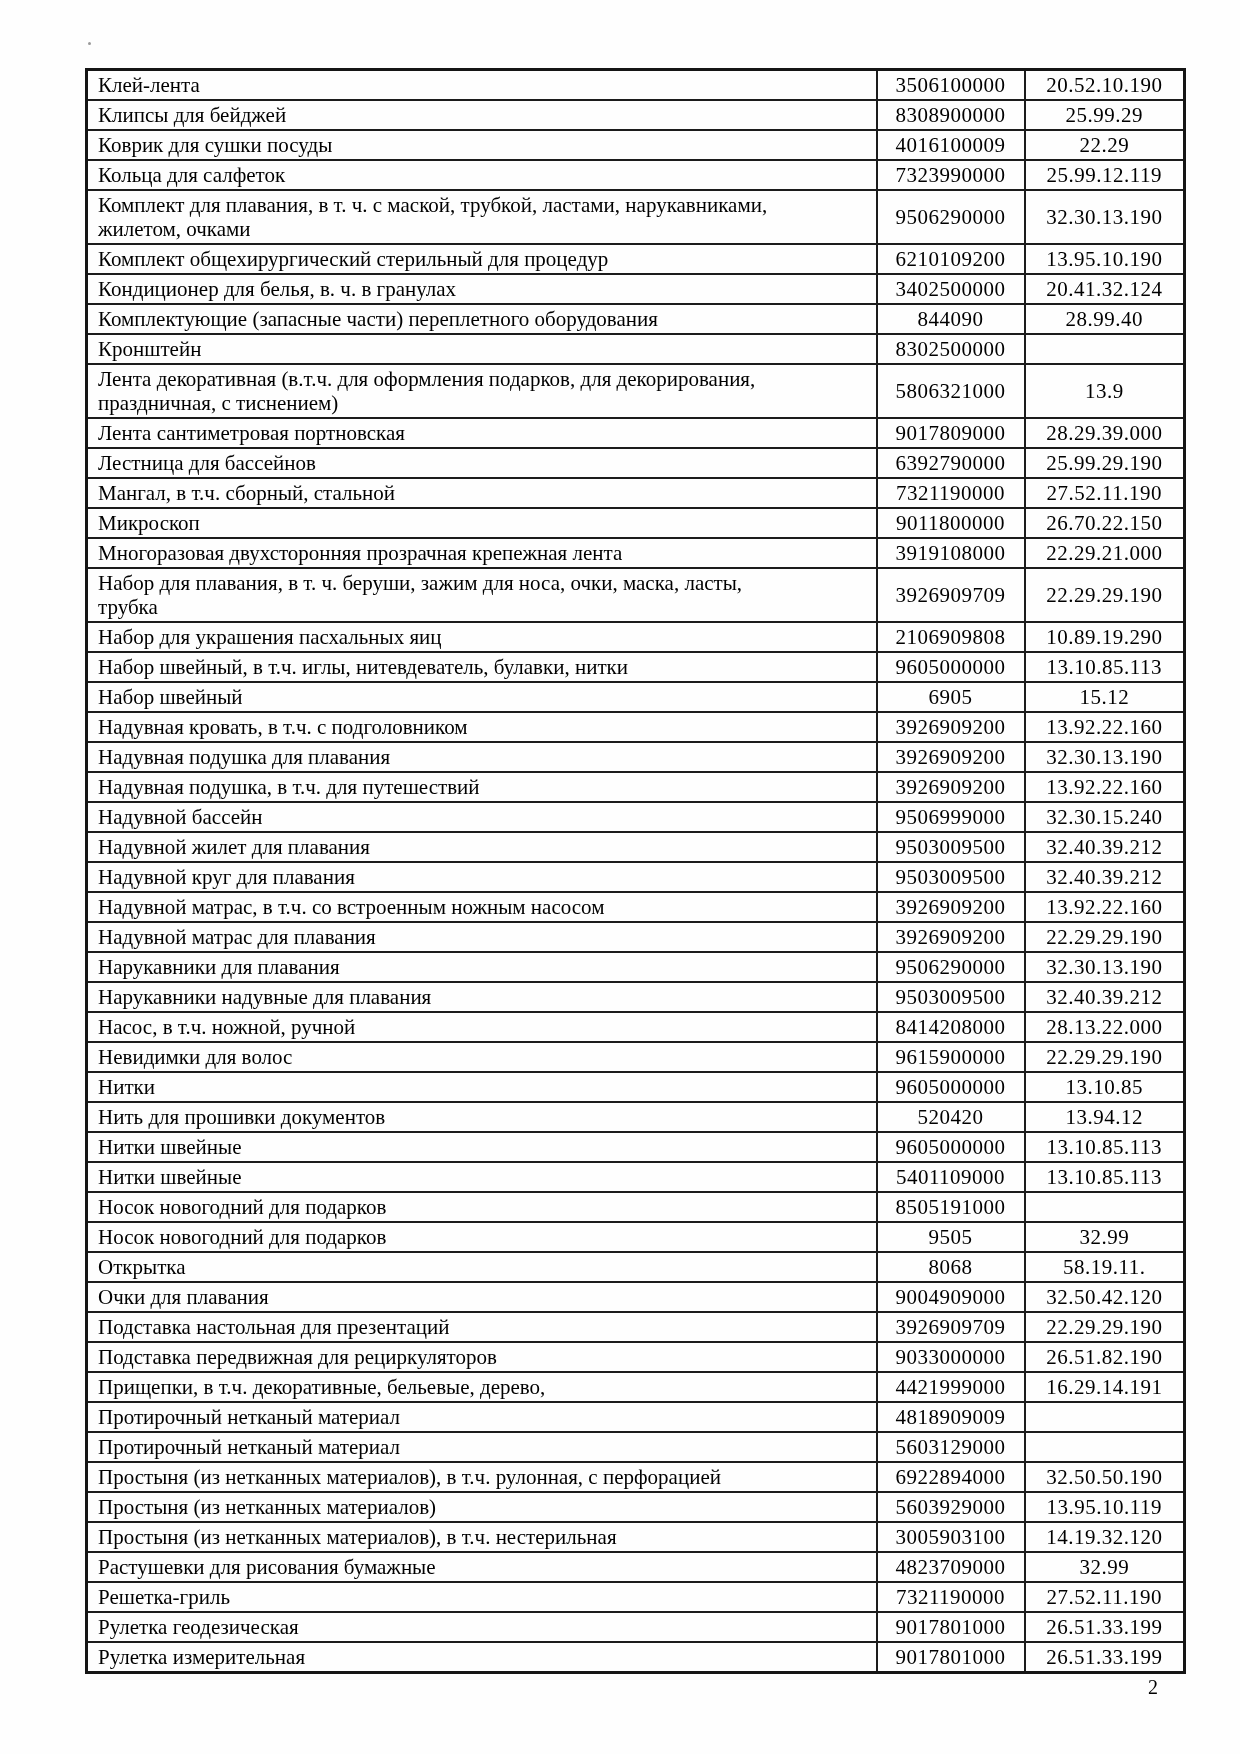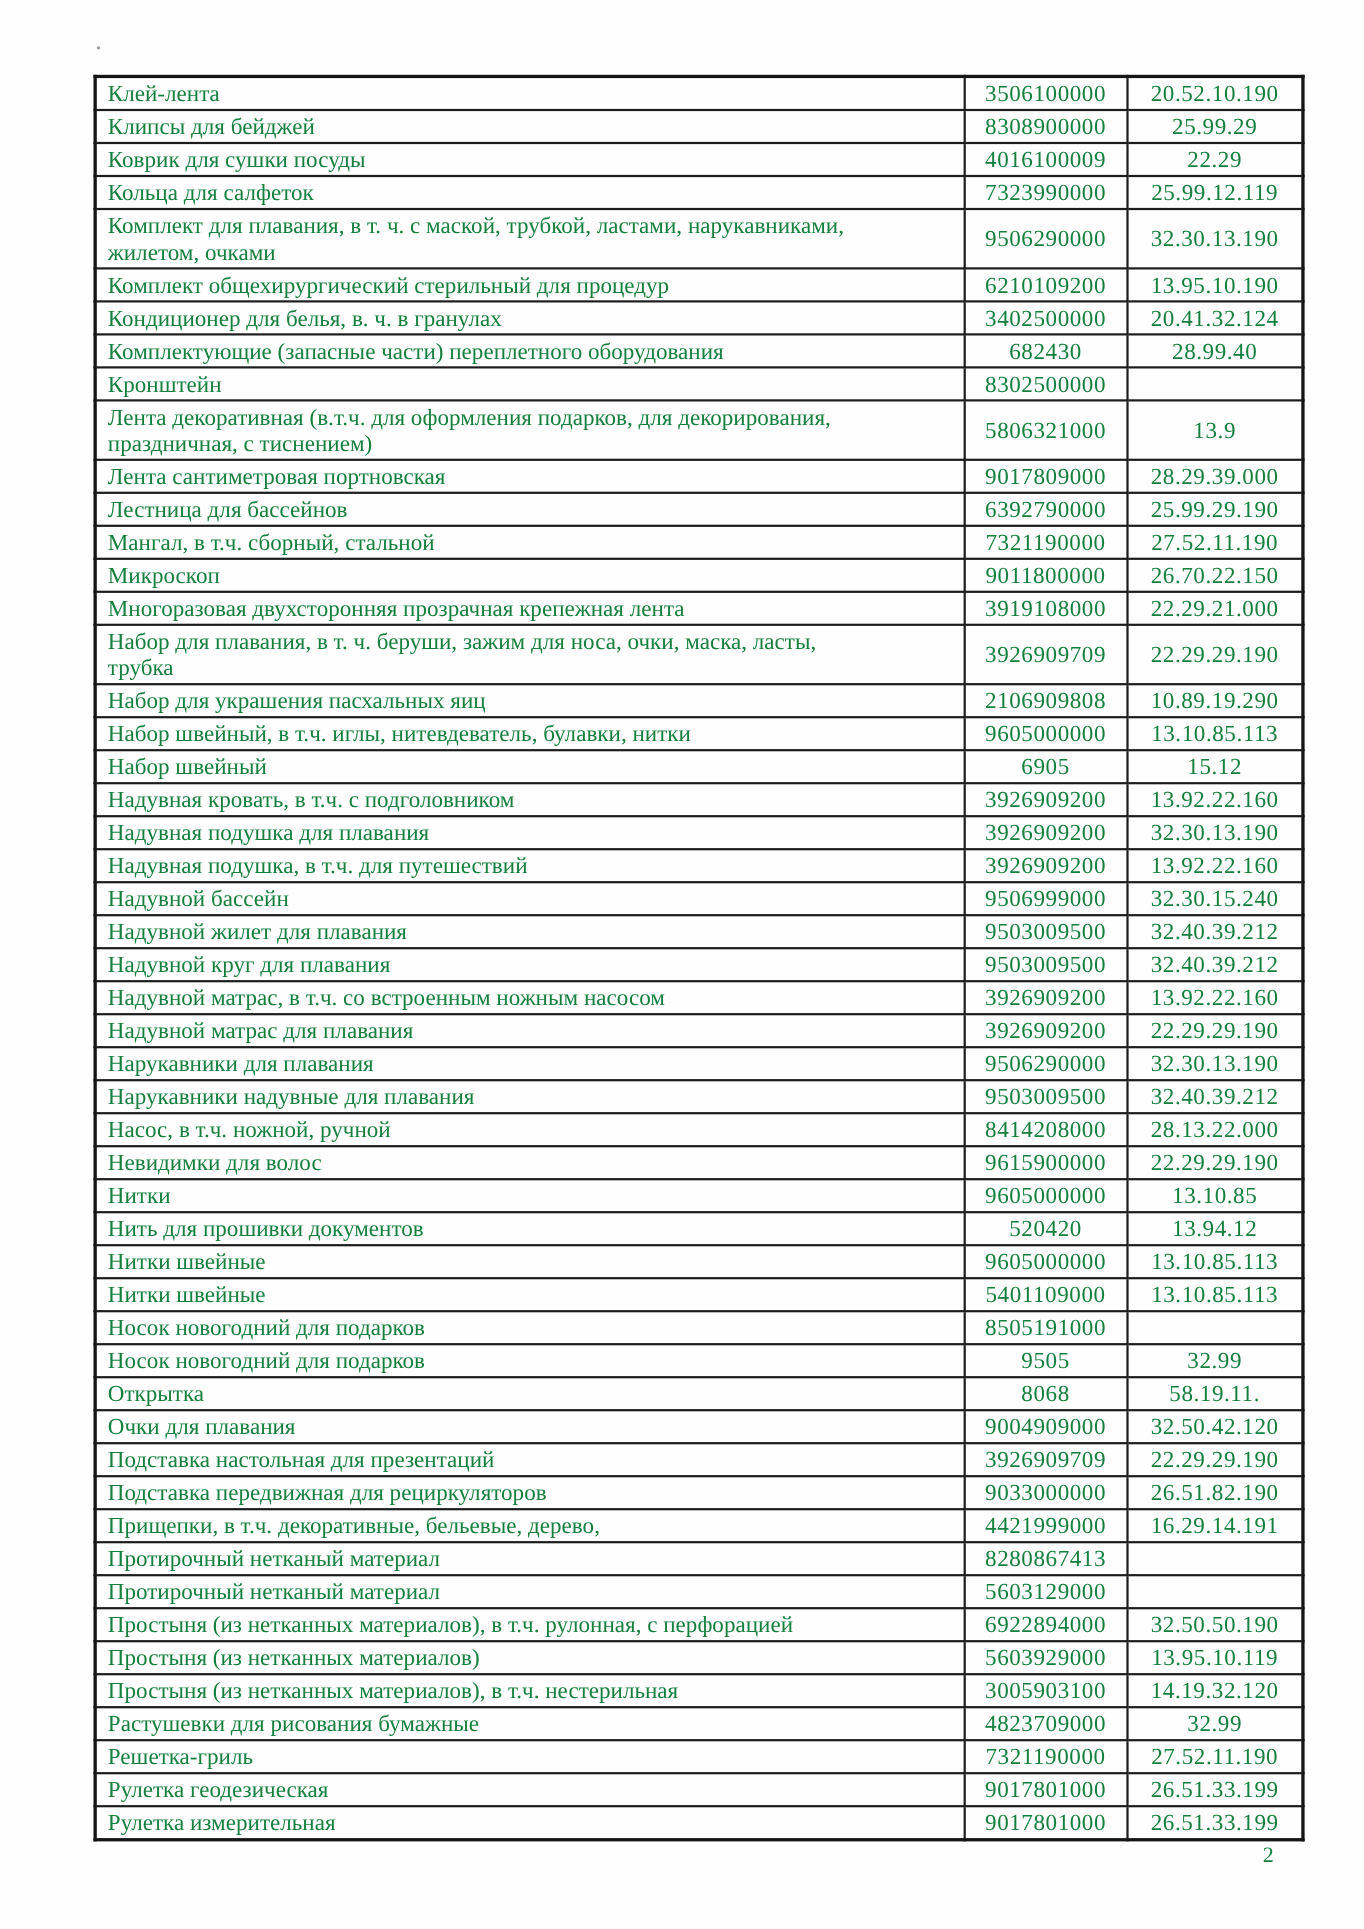--- a/index.html
+++ b/index.html
@@ -6,21 +6,21 @@
     margin: 0;
     padding: 0;
     background: #ffffff;
   }
   .page {
     position: relative;
     width: 1240px;
     height: 1754px;
     background: #fefefe;
     font-family: "Liberation Serif", "DejaVu Serif", serif;
-    color: #15803d;
+    color: #000000;
     overflow: hidden;
   }
   .doc-table {
     position: absolute;
     left: 85px;
     top: 68px;
     width: 1098px;
     border-collapse: collapse;
     table-layout: fixed;
     border: 3px solid #151515;
@@ -109,21 +109,21 @@
         <td class="c-code">6210109200</td>
         <td class="c-okpd">13.95.10.190</td>
       </tr>
         <tr>
         <td class="c-name">Кондиционер для белья, в. ч. в гранулах</td>
         <td class="c-code">3402500000</td>
         <td class="c-okpd">20.41.32.124</td>
       </tr>
         <tr>
         <td class="c-name">Комплектующие (запасные части) переплетного оборудования</td>
-        <td class="c-code">682430</td>
+        <td class="c-code">844090</td>
         <td class="c-okpd">28.99.40</td>
       </tr>
         <tr>
         <td class="c-name">Кронштейн</td>
         <td class="c-code">8302500000</td>
         <td class="c-okpd"></td>
       </tr>
         <tr>
         <td class="c-name">Лента декоративная (в.т.ч. для оформления подарков, для декорирования,
 праздничная, с тиснением)</td>
@@ -286,21 +286,21 @@
         <td class="c-code">9033000000</td>
         <td class="c-okpd">26.51.82.190</td>
       </tr>
         <tr>
         <td class="c-name">Прищепки, в т.ч. декоративные, бельевые, дерево,</td>
         <td class="c-code">4421999000</td>
         <td class="c-okpd">16.29.14.191</td>
       </tr>
         <tr>
         <td class="c-name">Протирочный нетканый материал</td>
-        <td class="c-code">8280867413</td>
+        <td class="c-code">4818909009</td>
         <td class="c-okpd"></td>
       </tr>
         <tr>
         <td class="c-name">Протирочный нетканый материал</td>
         <td class="c-code">5603129000</td>
         <td class="c-okpd"></td>
       </tr>
         <tr>
         <td class="c-name">Простыня (из нетканных материалов), в т.ч. рулонная, с перфорацией</td>
         <td class="c-code">6922894000</td>

